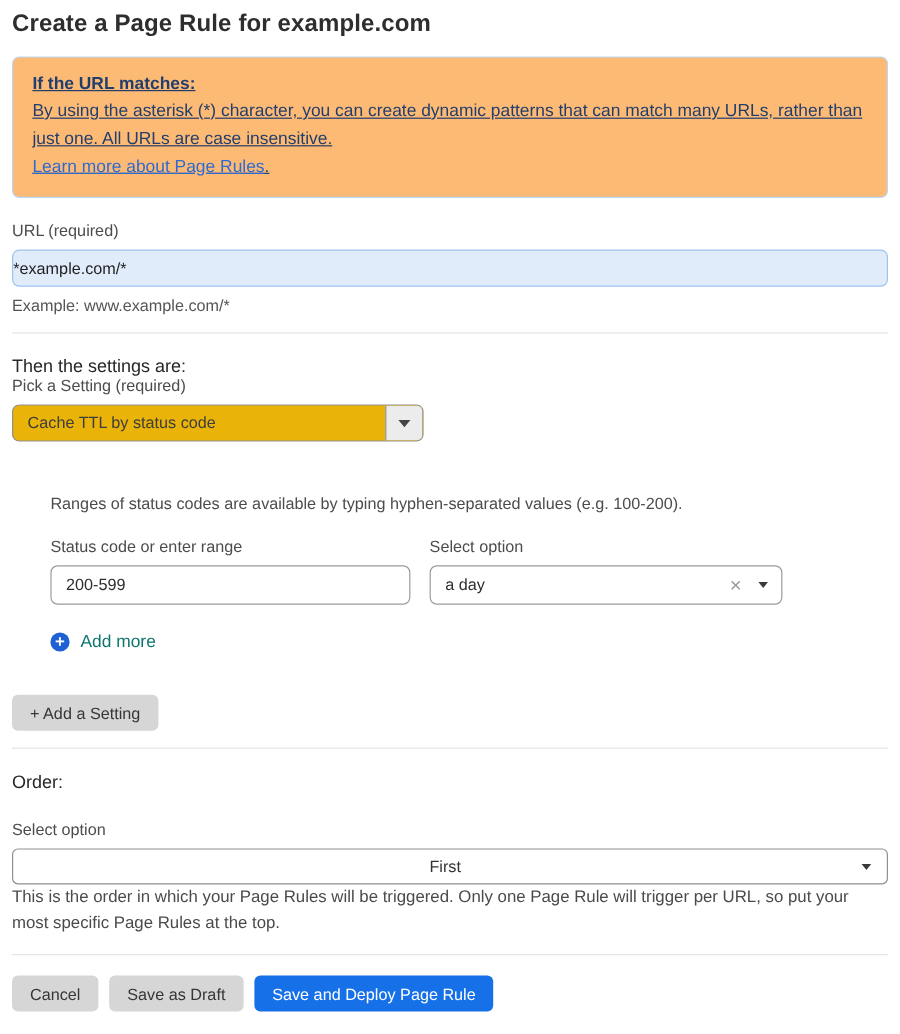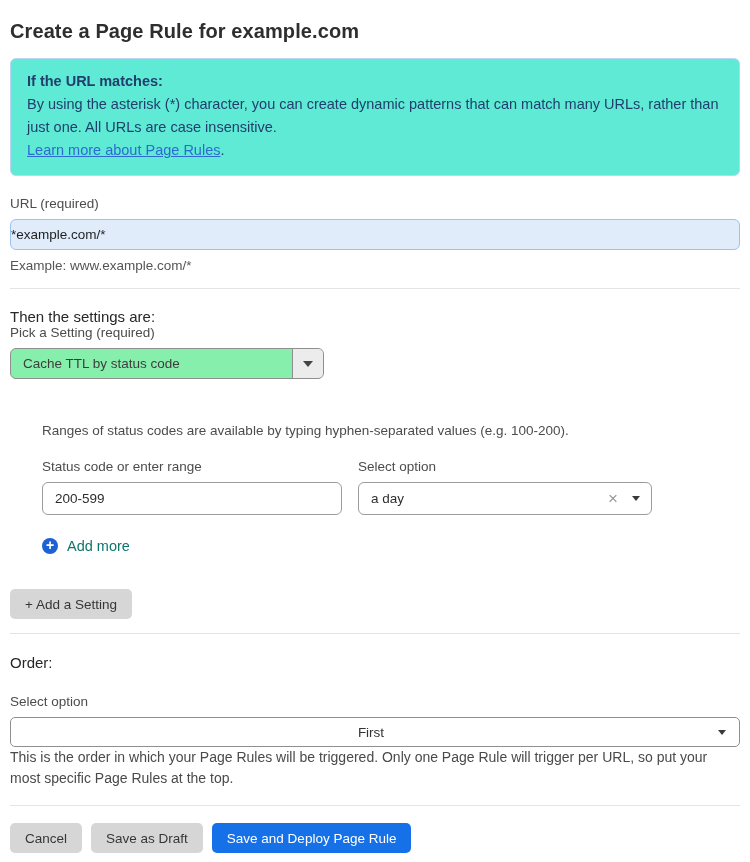--- a/index.html
+++ b/index.html
@@ -11,34 +11,35 @@
     color: #333333;
     overflow: hidden;
   }
   .container { padding: 0 10px; }
 
   
   .page-title {
     font-size: 20px;
     font-weight: 700;
     color: #2e2e2e;
-    margin: 20px 0 15px 0;
+    margin: 9px 0 15px 0;
     letter-spacing: 0.1px;
   }
 
   
   .info-box {
-    background: #5eead4;
+    background: #fdba74;
     border: 1px solid #b9d6f3;
     border-radius: 6px;
     padding: 11px 16px 13px 16px;
     color: #223e6d;
     font-size: 14.5px;
     line-height: 23px;
     margin-bottom: 20px;
+    text-decoration: underline;
   }
   .info-box .info-heading { font-weight: 700; }
   .info-box a.info-link {
     color: #2e6bd0;
     text-decoration: underline;
     cursor: pointer;
   }
 
   
   .field-label {
@@ -81,27 +82,27 @@
     color: #272727;
   }
   .settings-heading { margin-top: 19px; }
   .order-heading { margin-top: 20px; }
 
   .pick-label { }
 
   
   .setting-select {
     margin-top: 0;
-    width: 314px;
+    width: 343px;
     height: 31px;
     display: flex;
     border: 1px solid #8f8f8f;
     border-radius: 6px;
     overflow: hidden;
-    background: #86efac;
+    background: #eab308;
     cursor: pointer;
   }
   .setting-select .select-value {
     flex: 1;
     font-size: 13.5px;
     color: #3d3d3d;
     line-height: 29px;
     padding: 0 12px;
     white-space: nowrap;
   }

